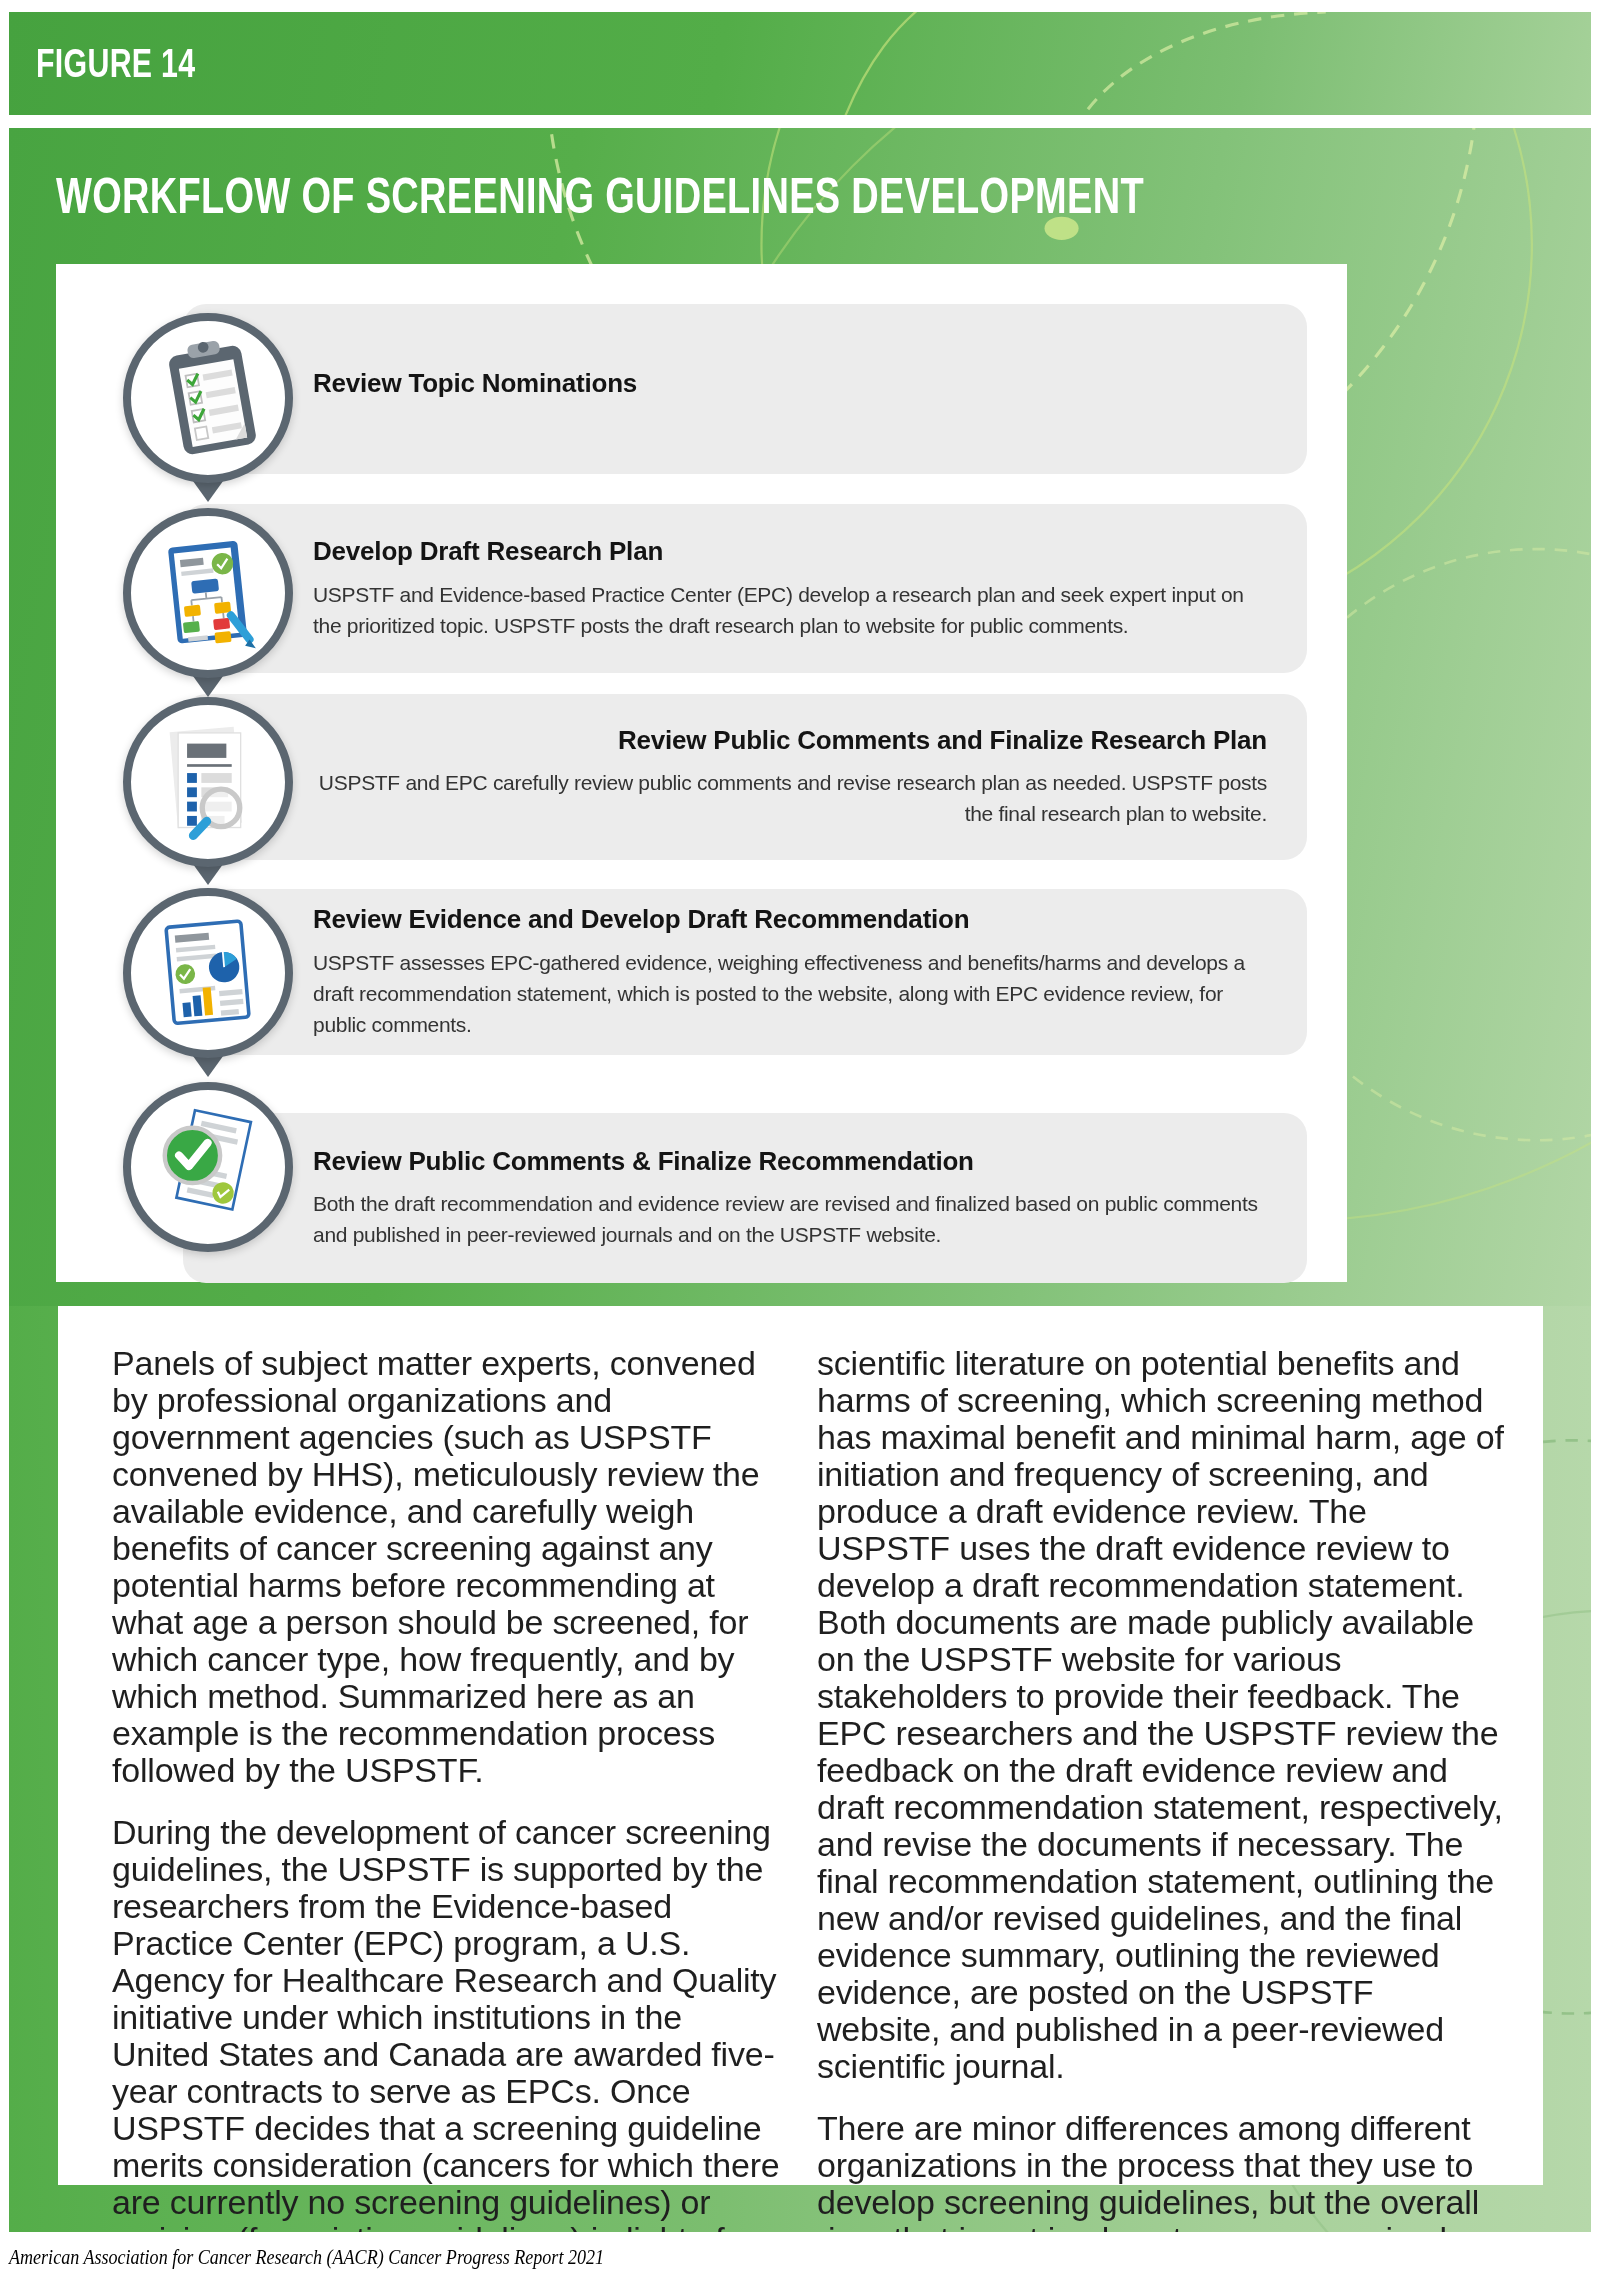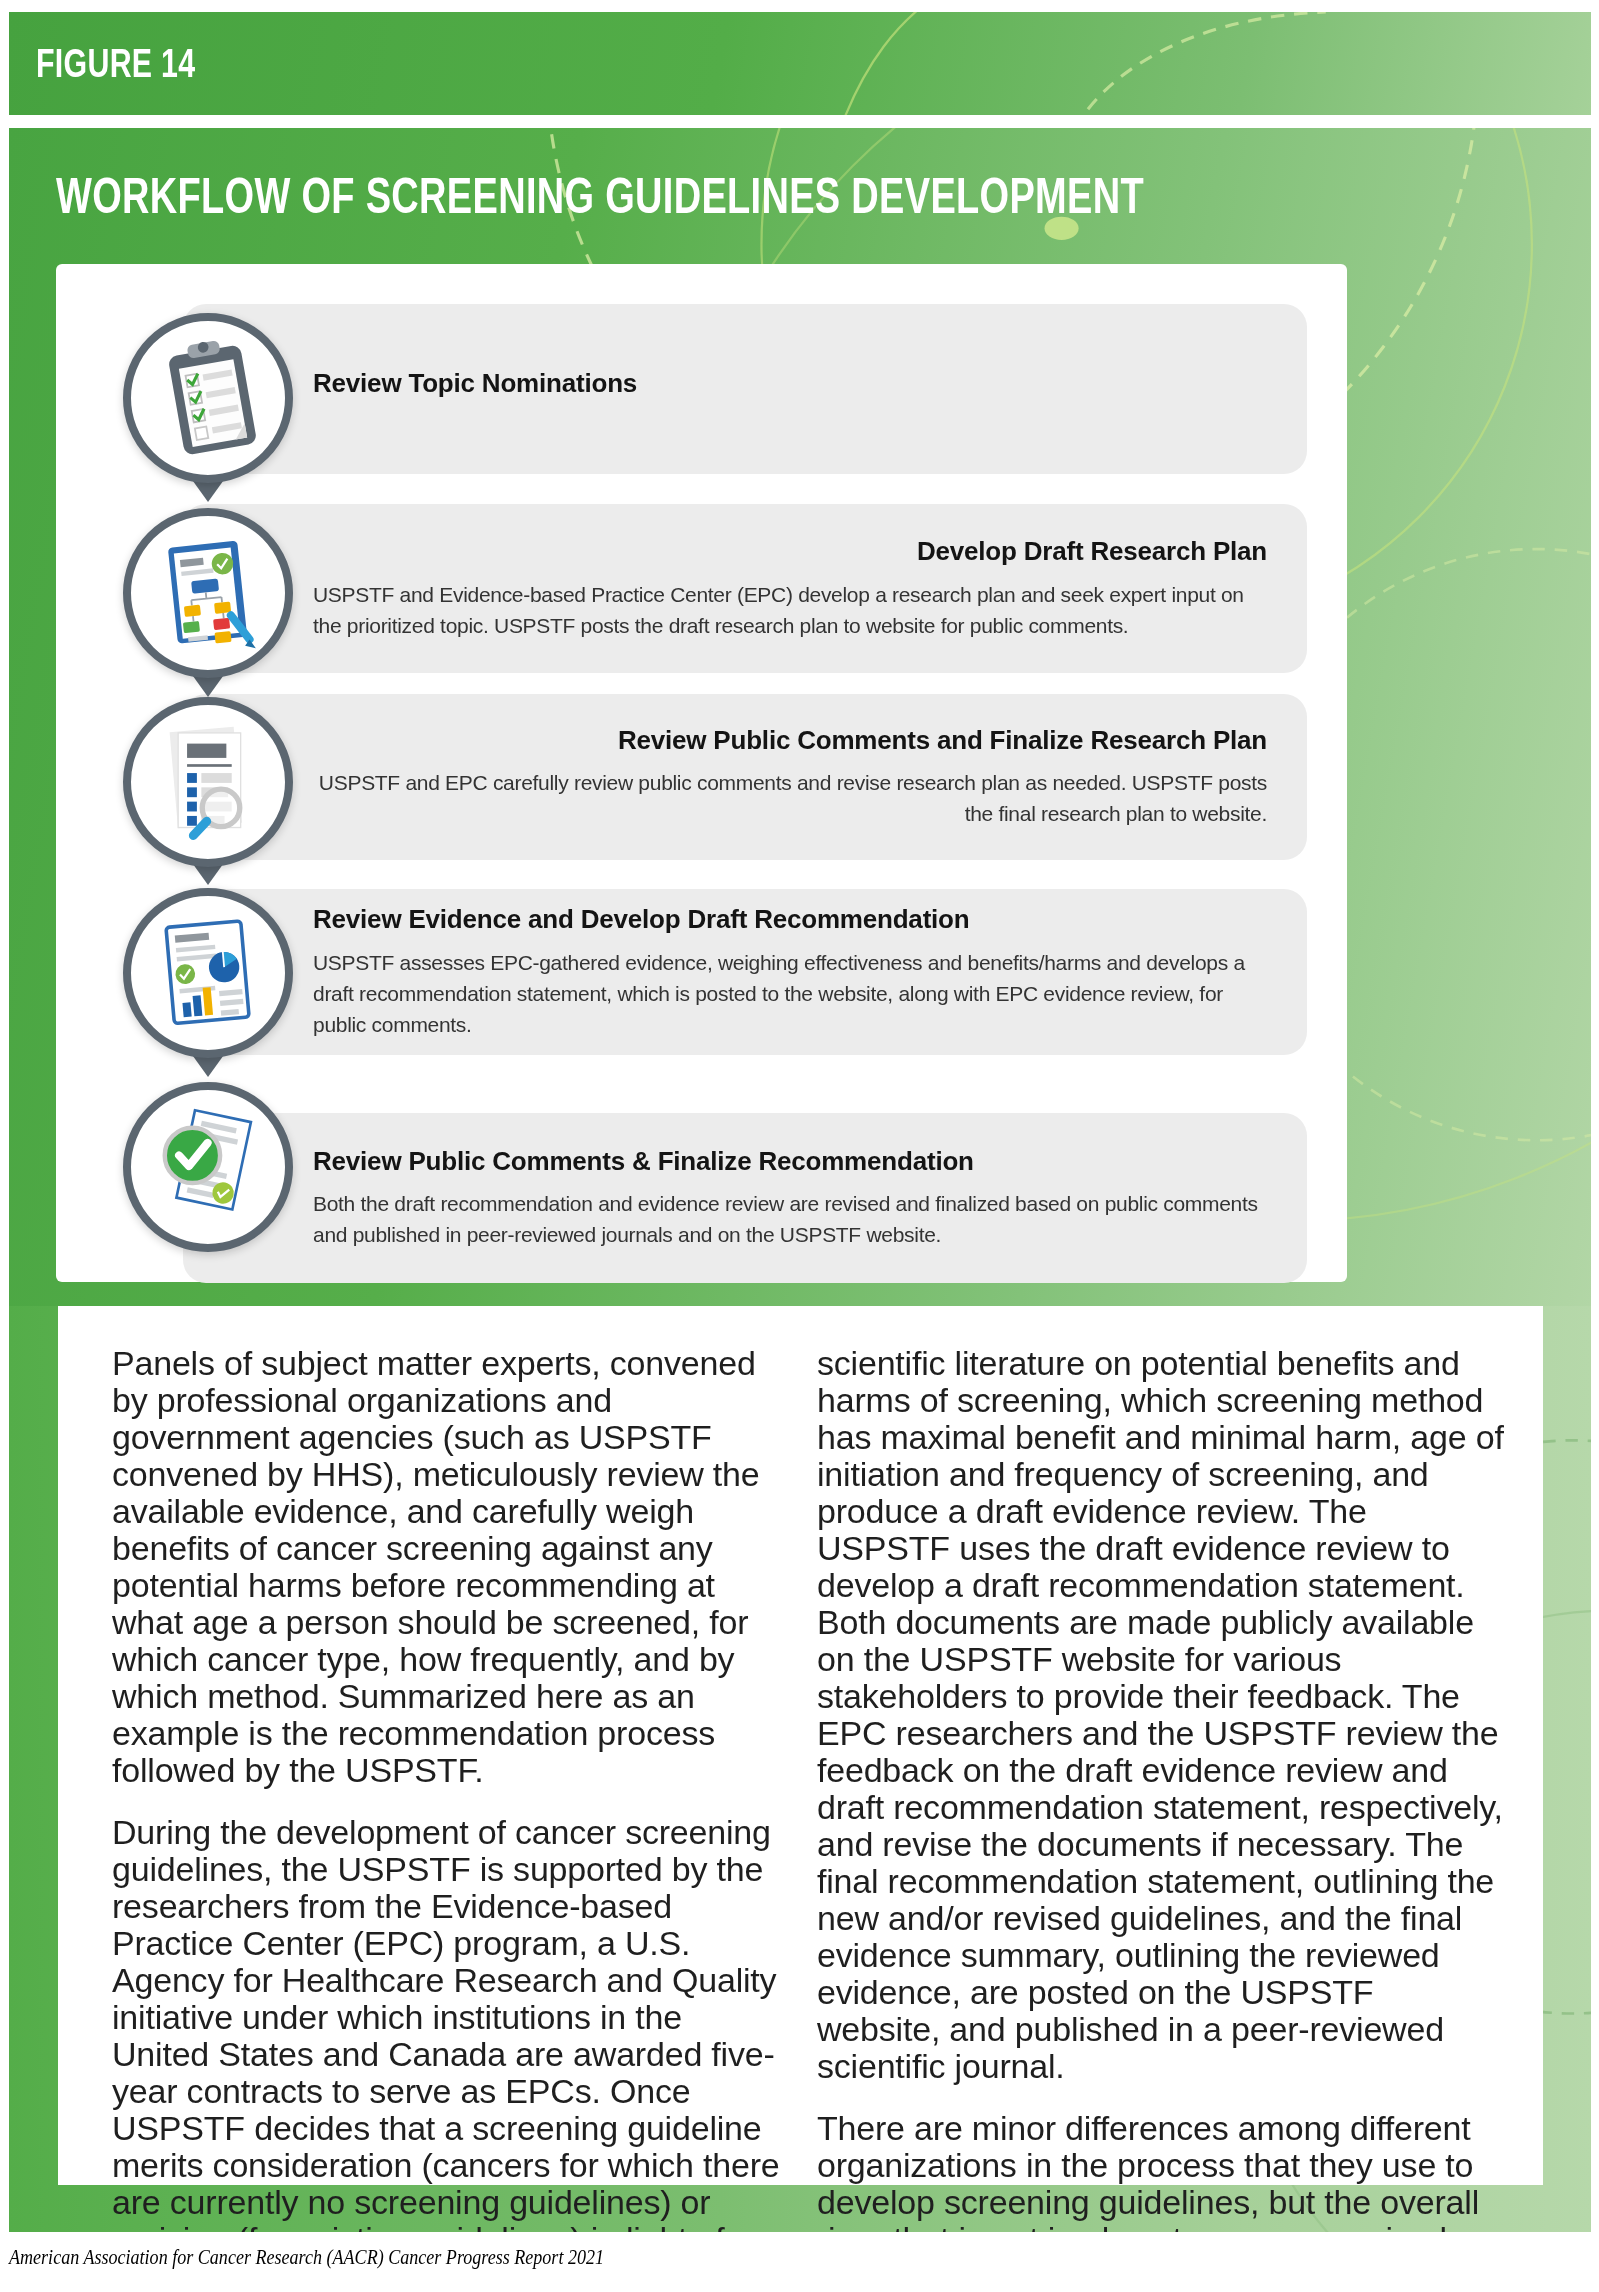--- a/index.html
+++ b/index.html
@@ -14,21 +14,21 @@
     transform:scaleX(.74);transform-origin:left center;white-space:nowrap;}
 
   
   .fig-panel{position:absolute;left:9px;top:128px;width:1582px;height:1178px;overflow:hidden;
     background:linear-gradient(100deg,#48a441 0%,#56ae4a 32%,#83c279 68%,#b2d6a6 100%);}
   .deco{position:absolute;left:0;top:0;pointer-events:none;}
   .fig-title{position:absolute;left:47px;top:39px;color:#fff;font-size:50px;font-weight:800;
     letter-spacing:0.4px;transform:scaleX(.76);transform-origin:left top;white-space:nowrap;}
 
   .card{position:absolute;left:47px;top:136px;width:1291px;height:1018px;background:#ffffff;
-    border-radius:6px;}
+    border-radius:0;}
 
   .step-box{position:absolute;left:127px;width:1124px;background:#ececec;border-radius:23px;
     display:flex;flex-direction:column;justify-content:center;
     padding:0 40px 0 130px;box-sizing:border-box;}
   .step-heading{font-size:26px;font-weight:700;color:#141414;margin:0 0 11.6px 0;letter-spacing:-0.2px;}
   .step-body{font-size:21px;line-height:31px;color:#333;letter-spacing:-0.3px;}
 
   .icon-circle{position:absolute;left:67px;width:154px;height:154px;border-radius:50%;
     background:#fff;border:8px solid #5b6670;box-shadow:0 2.7px 8px rgba(0,0,0,.18);
     display:flex;align-items:center;justify-content:center;z-index:3;}
@@ -98,21 +98,21 @@
               <path d="M50 91 l5 6 8-11" stroke="#3da639" stroke-width="3.5" fill="none"></path>
               <rect x="68" y="88" width="33" height="7" fill="#dcdcdc"></rect>
               <rect x="49" y="106" width="13" height="13" fill="#fff" stroke="#c8c8c8" stroke-width="2"></rect>
               <rect x="68" y="108" width="33" height="7" fill="#dcdcdc"></rect>
             </g>
           </g>
         </svg>
       </div>
       <div class="tail" style="top:206px;"></div>
 
-      <div class="step-box" style="top:240px;height:169px;align-items:flex-end;">
+      <div class="step-box" style="top:240px;height:169px;">
         <div class="step-heading">Develop Draft Research Plan</div>
         <div class="step-body">USPSTF and Evidence-based Practice Center (EPC) develop a research plan and seek expert input on the prioritized topic. USPSTF posts the draft research plan to website for public comments.</div>
       </div>
       <div class="icon-circle" style="top:244px;">
         <svg width="125" height="134" viewBox="0 0 140 150">
           <g transform="rotate(-6 70 75)">
             <rect x="30" y="20" width="78" height="108" rx="5" fill="#2e6db4"></rect>
             <rect x="36" y="27" width="64" height="96" fill="#ffffff"></rect>
             <rect x="42" y="35" width="26" height="8" fill="#8f969c"></rect>
             <rect x="42" y="48" width="36" height="5" fill="#cfd3d6"></rect>

